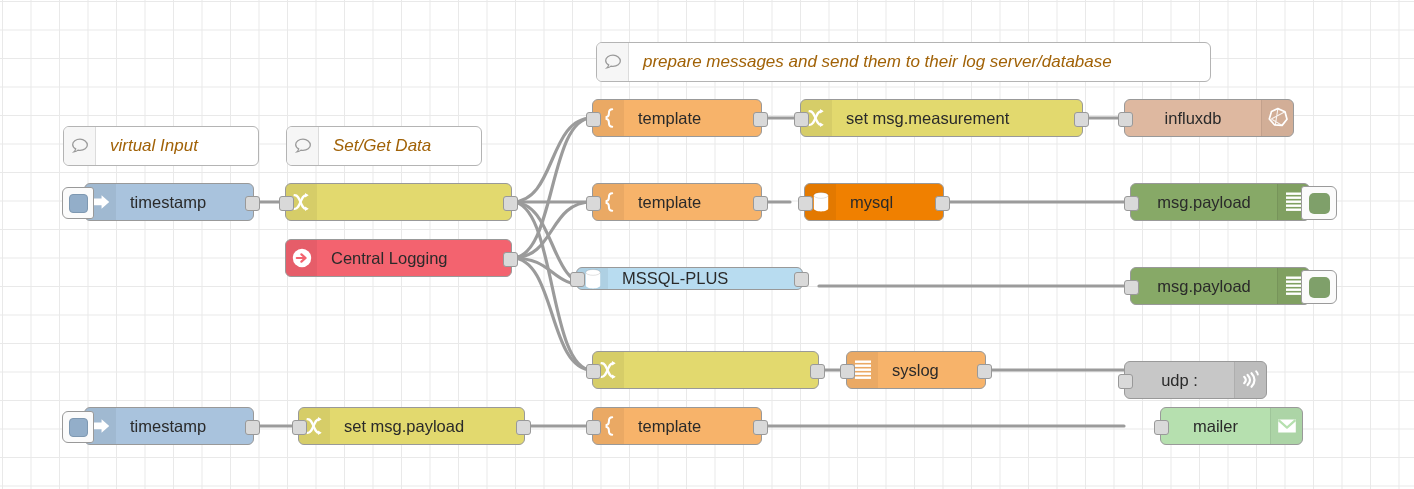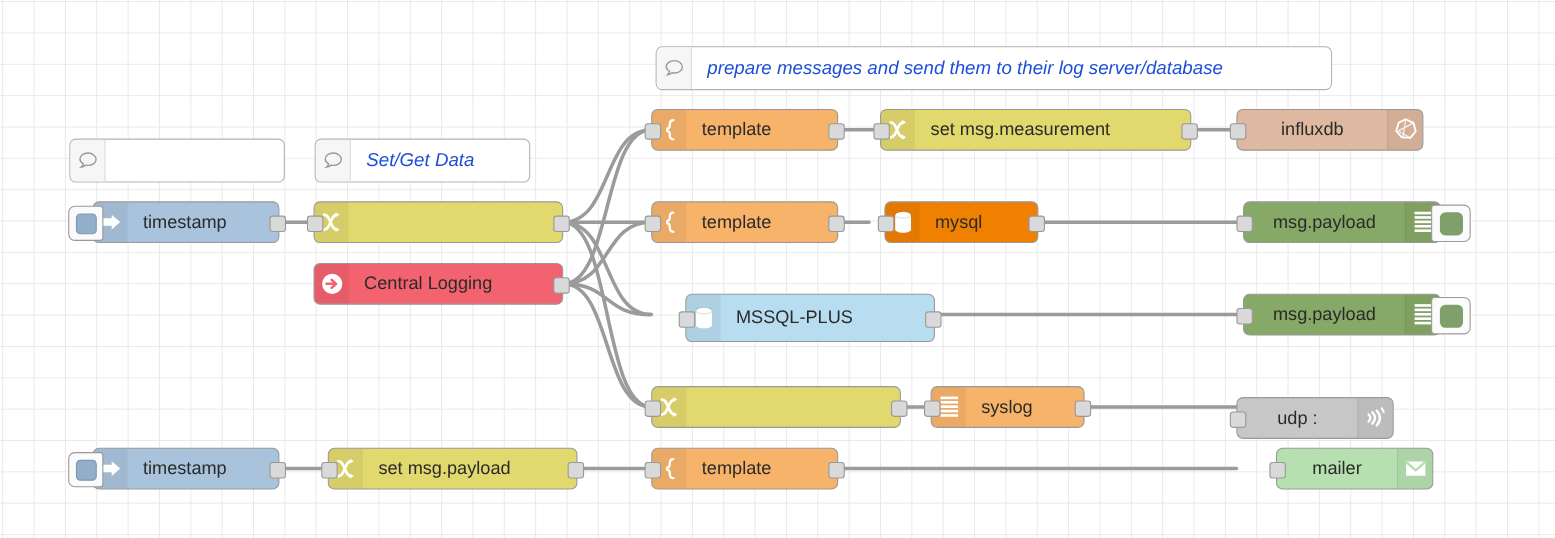--- a/index.html
+++ b/index.html
@@ -64,21 +64,21 @@
   }
   .port.in{left:-7px;}
   .port.out{right:-7px;}
 
   
   .comment{
     background:#ffffff;border:1px solid #b4b4b4;border-radius:6px;
   }
   .comment .icon-box{background:#f6f6f6;border-right:1px solid #dcdcdc;}
   .comment .label{
-    font-style:italic;font-size:17px;color:#1d4ed8;text-align:left;padding-left:14px;
+    font-style:italic;font-size:17px;color:#a16207;text-align:left;padding-left:14px;
   }
 
   
   .inject-btn{
     position:absolute;left:-23px;top:50%;margin-top:-15px;
     width:30px;height:30px;
     background:#fbfbfb;border:1px solid #999;border-radius:6px 3px 3px 6px;
     display:flex;align-items:center;justify-content:center;
     z-index:1;
   }
@@ -128,20 +128,21 @@
       <path d="M762,426 C847,426 1039,426 1124,426"></path>
     </svg>
   <div id="nodes-layer">
       <div class="node comment" style="left: 63px; top: 126px; width: 196px; height: 40px;">
         <div class="body">
           <span class="icon-box">
             <svg class="gi" width="22" height="22" viewBox="0 0 24 24">
               <path d="M12 4.5c-4.4 0-8 2.6-8 5.9 0 2 1.3 3.7 3.3 4.8-.2 1.2-.9 2.4-2 3.3 1.8-.2 3.4-1 4.5-2 .7.1 1.4.2 2.2.2 4.4 0 8-2.6 8-5.9S16.4 4.5 12 4.5z" fill="none" stroke="#9a9a9a" stroke-width="1.4"></path>
             </svg>
           </span>
+          <span class="label">virtual Input</span>
         </div>
       </div>
       <div class="node comment" style="left: 286px; top: 126px; width: 196px; height: 40px;">
         <div class="body">
           <span class="icon-box">
             <svg class="gi" width="22" height="22" viewBox="0 0 24 24">
               <path d="M12 4.5c-4.4 0-8 2.6-8 5.9 0 2 1.3 3.7 3.3 4.8-.2 1.2-.9 2.4-2 3.3 1.8-.2 3.4-1 4.5-2 .7.1 1.4.2 2.2.2 4.4 0 8-2.6 8-5.9S16.4 4.5 12 4.5z" fill="none" stroke="#9a9a9a" stroke-width="1.4"></path>
             </svg>
           </span>
           <span class="label">Set/Get Data</span>
@@ -273,21 +274,21 @@
               <rect x="2" y="13.5" width="16" height="2.4" fill="#ffffff"></rect>
               <rect x="2" y="17.5" width="16" height="2.4" fill="#ffffff"></rect>
             </svg>
           </span>
         </div>
         <span class="port in"></span>
         <span class="dbg-btn">
           <i></i>
         </span>
       </div>
-      <div class="node" style="left: 623px; top: 267px; width: 227px; height: 44px; background: rgb(184, 220, 240);">
+      <div class="node" style="left: 576px; top: 267px; width: 227px; height: 23px; background: rgb(184, 220, 240);">
         <div class="body">
           <span class="icon-box">
             <svg class="gi" width="20" height="24" viewBox="0 0 20 24">
               <ellipse cx="10" cy="5.4" rx="7.2" ry="2.9" fill="#ffffff"></ellipse>
               <path d="M2.8 5.4v13.2c0 1.6 3.2 2.9 7.2 2.9s7.2-1.3 7.2-2.9V5.4" fill="#ffffff"></path>
               <ellipse cx="10" cy="5.4" rx="7.2" ry="2.9" fill="none" stroke="rgba(0,0,0,0.12)" stroke-width="1"></ellipse>
             </svg>
           </span>
           <span class="label lft">MSSQL-PLUS</span>
         </div>

